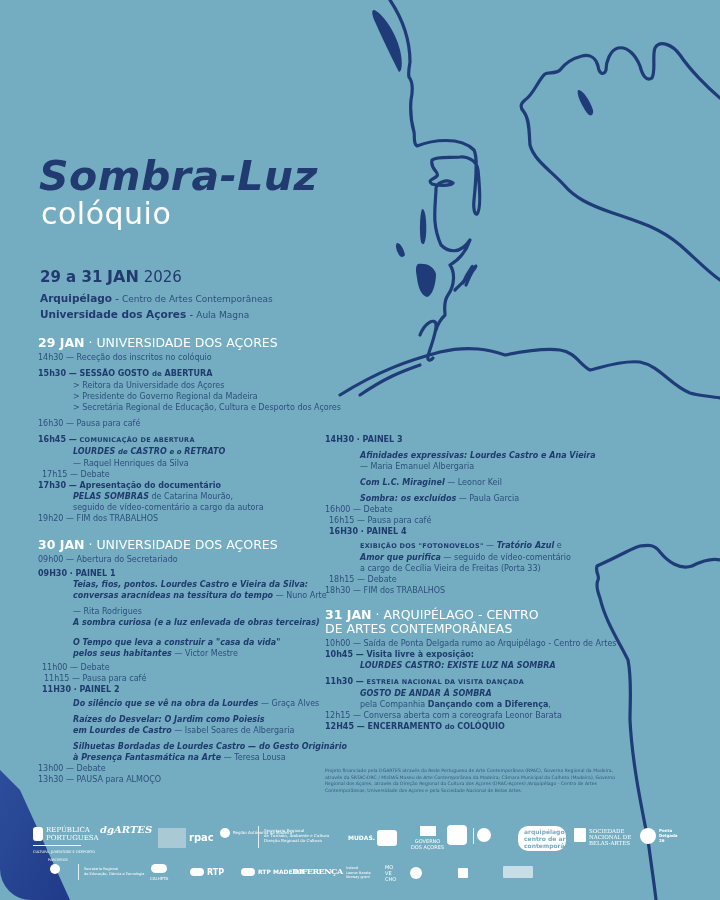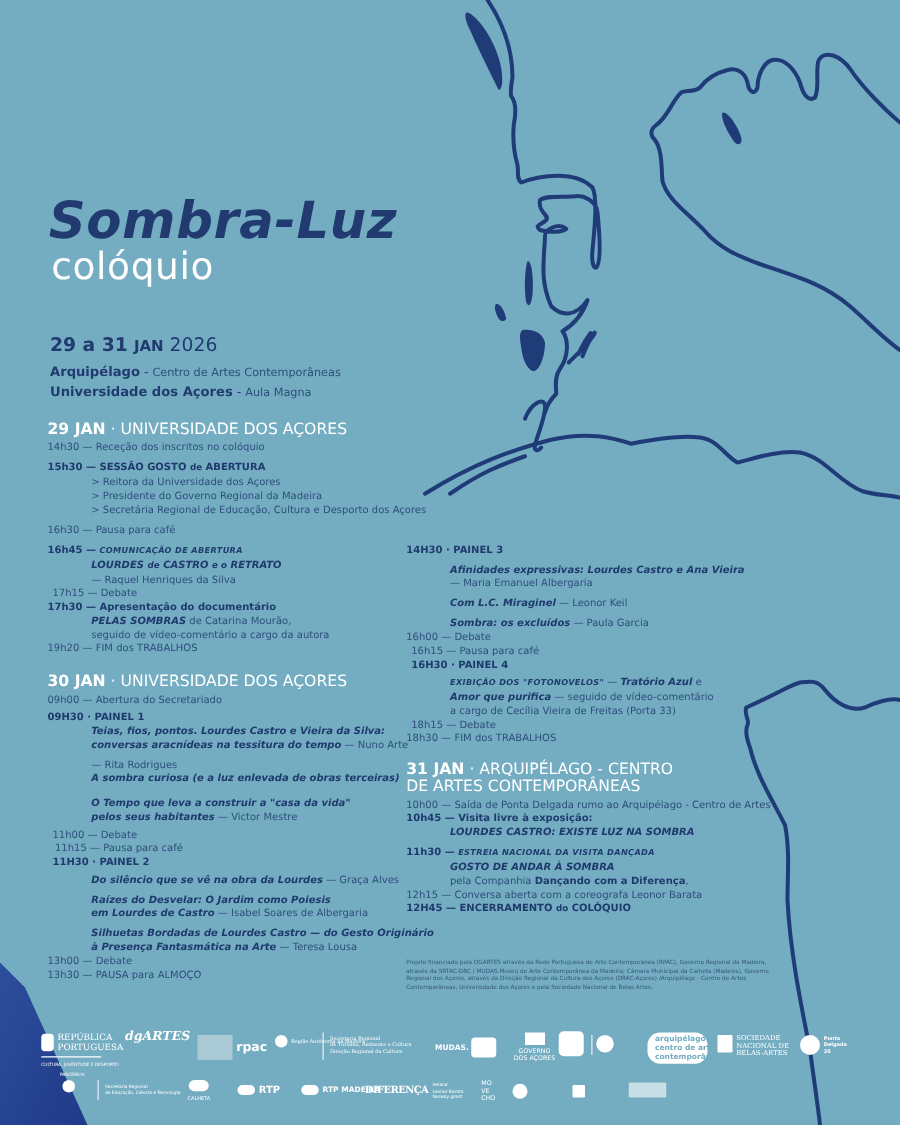--- a/index.html
+++ b/index.html
@@ -3,44 +3,44 @@
   <meta charset="utf-8">
   <style>
     * { margin: 0; padding: 0; box-sizing: border-box; }
     html, body { width: 720px; height: 900px; overflow: hidden; }
     body {
       background: #74adc1;
       font-family: "DejaVu Sans", sans-serif;
       color: #1f3e6e;
       position: relative;
     }
-    .poster { position: absolute; left: 0; top: 0; width: 720px; height: 900px; overflow: hidden; background: #74adc1; }
+    .poster { position: absolute; left: 0; top: 0; width: 720px; height: 900px; overflow: hidden; background: #74adc1; border-radius: 31px; }
     .art { position: absolute; left: 0; top: 0; width: 720px; height: 900px; pointer-events: none; }
     .ink { fill: none; stroke: #1f3c78; stroke-width: 3.2; stroke-linecap: round; stroke-linejoin: round; }
     .blob { fill: #1f3c78; }
 
     .title { position: absolute; left: 39px; top: 152px; font-size: 41px; font-weight: bold; font-style: italic; color: #213a6f; letter-spacing: 0.5px; }
     .subtitle { position: absolute; left: 41px; top: 196px; font-size: 30px; font-weight: normal; color: #ffffff; letter-spacing: 0.5px; }
 
     .dates { position: absolute; left: 40px; top: 267px; font-size: 15px; color: #213a6f; }
     .dates b { font-weight: bold; }
-    .dates .mon { font-size: 12px; font-weight: bold; }
+    .dates .mon { font-size: 16px; font-weight: bold; }
     .venues { position: absolute; left: 40px; top: 291px; font-size: 10px; color: #213a6f; line-height: 14.5px; }
     .venues b { font-weight: bold; font-size: 10.5px; }
     .venues .light { font-size: 9px; }
 
     .col { position: absolute; font-size: 8px; color: #1f3e6e; line-height: 11px; }
     .col-left { left: 38px; top: 336px; width: 300px; }
     .col-right { left: 325px; top: 434px; width: 310px; }
 
     .dayhead { font-size: 12.5px; color: #ffffff; margin-bottom: 2px; line-height: 14px; }
     .dayhead b { font-weight: bold; }
     .row { white-space: nowrap; }
     .t-strong { font-weight: bold; color: #1f3a6d; }
-    .sc { font-size: 6.5px; font-weight: bold; letter-spacing: 0.3px; font-style: italic; }
+    .sc { font-size: 6.5px; font-weight: bold; letter-spacing: 0.3px; }
     .ind { padding-left: 35px; }
     .ind-s { padding-left: 4px; }
     .it { font-style: italic; font-weight: bold; color: #1f3a6d; }
     .light { color: #2d4f7c; }
     .gap { height: 5px; }
     .gap2 { height: 3px; }
     .gap3 { height: 9px; }
 
     .funding { position: absolute; left: 325px; top: 768px; width: 300px; font-size: 4.6px; line-height: 6.6px; color: #34587f; }
 

